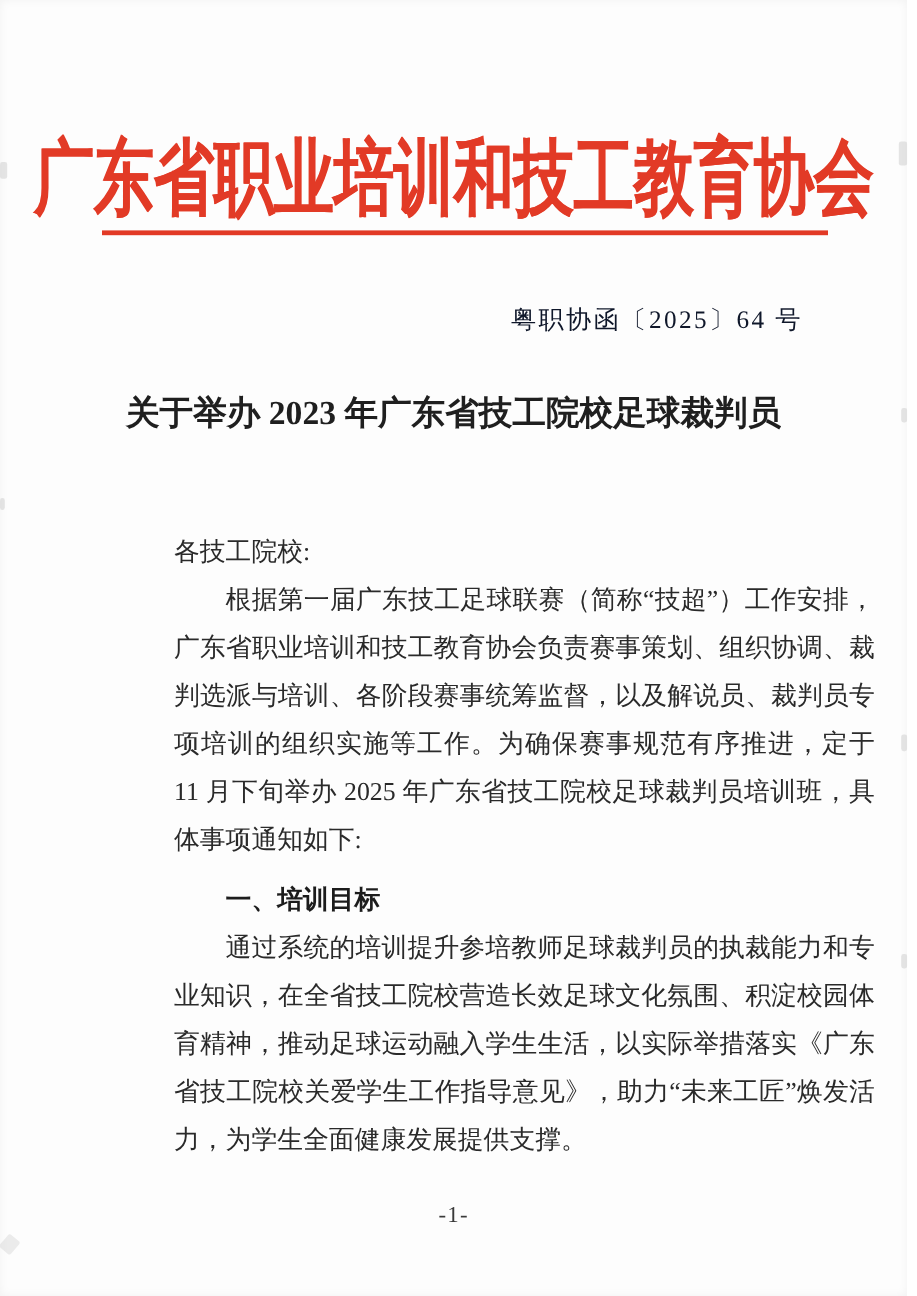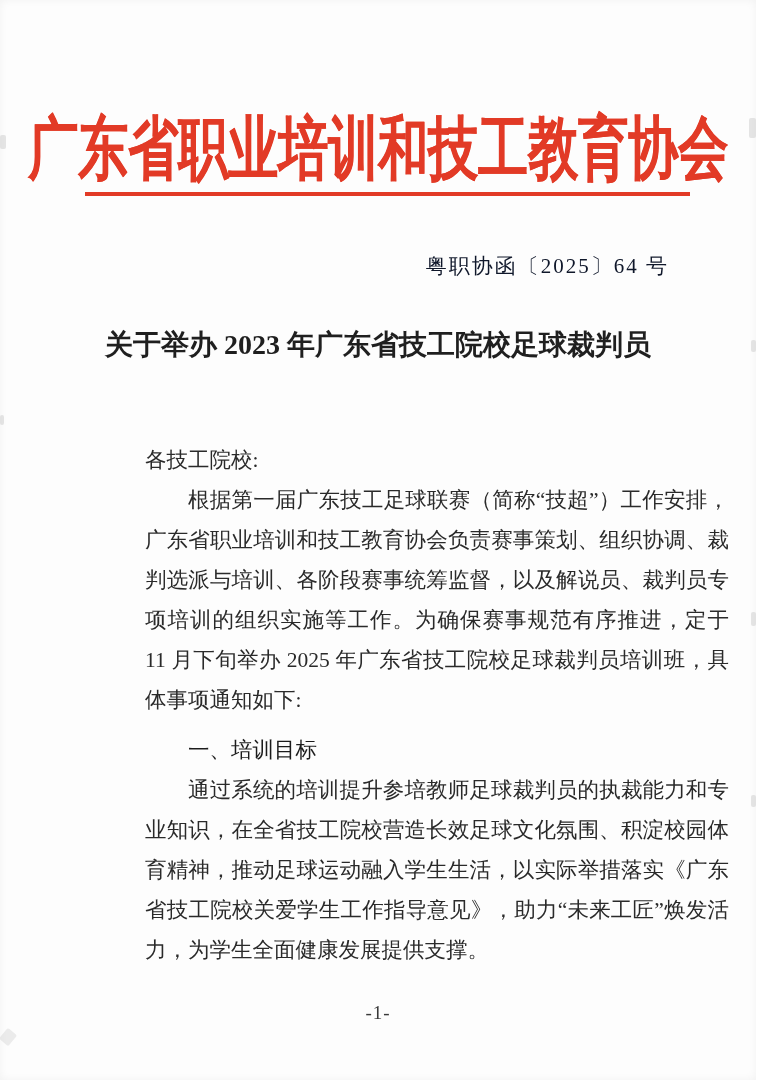--- a/index.html
+++ b/index.html
@@ -32,21 +32,21 @@
   .body-block{
     position:absolute;top:440px;left:109px;width:584px;
     font-size:21.5px;line-height:40px;text-align:justify;
     color:#2a2a2a;
     margin-left:36px;
   }
   .body-block p{margin:0;}
   .indent{text-indent:2em;}
   .section-heading{
     font-family:"Liberation Sans","DejaVu Sans",sans-serif;
-    font-weight:normal;text-indent:2em;margin-top:10px !important;
+    font-weight:bold;text-indent:2em;margin-top:10px !important;
     font-size:21.5px;color:#1c1c1c;
   }
   .page-number{
     position:absolute;bottom:56px;left:0;width:100%;
     text-align:center;font-size:19px;color:#3a3a3a;letter-spacing:1px;
   }
   .artifact{position:absolute;background:#cfcfcf;opacity:.55;border-radius:2px;}
   .a1{left:0;top:135px;width:6px;height:14px;}
   .a2{right:0;top:118px;width:7px;height:20px;}
   .a3{right:0;top:340px;width:5px;height:12px;}

